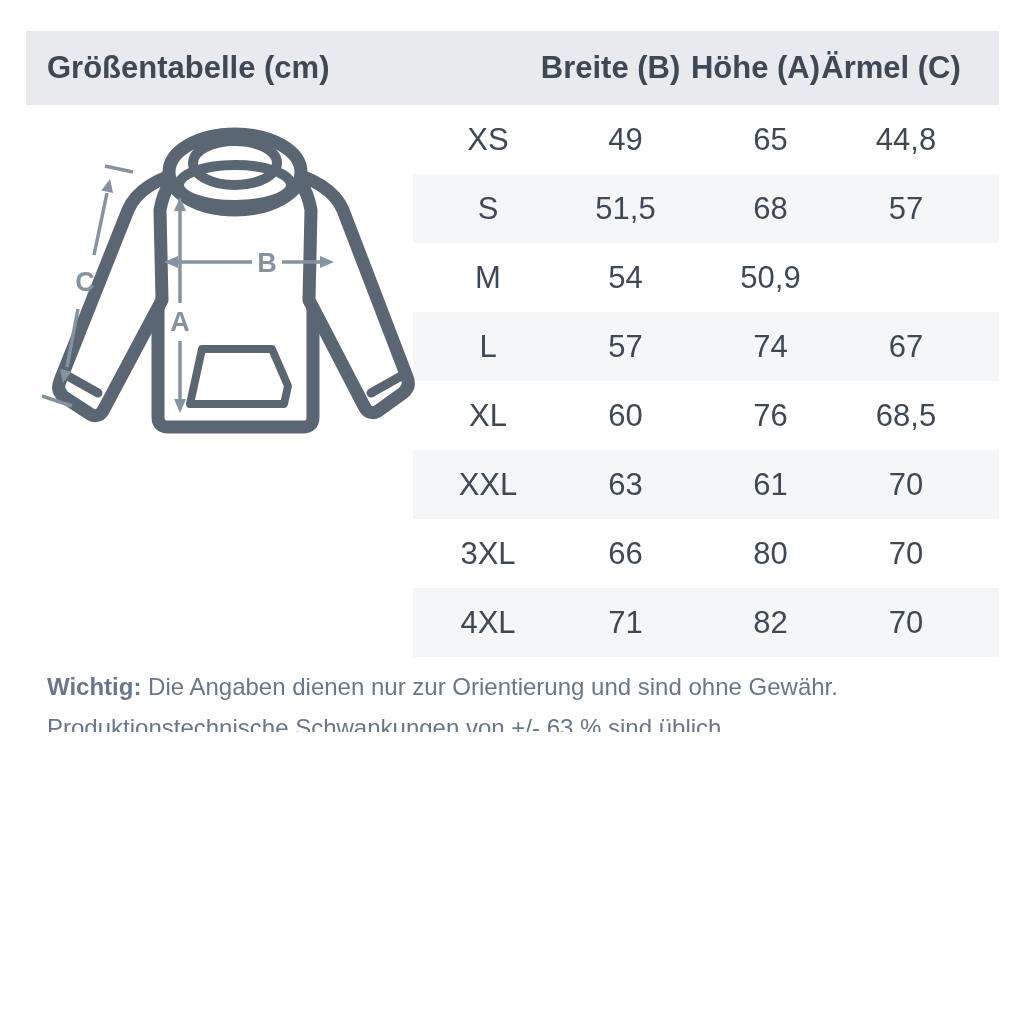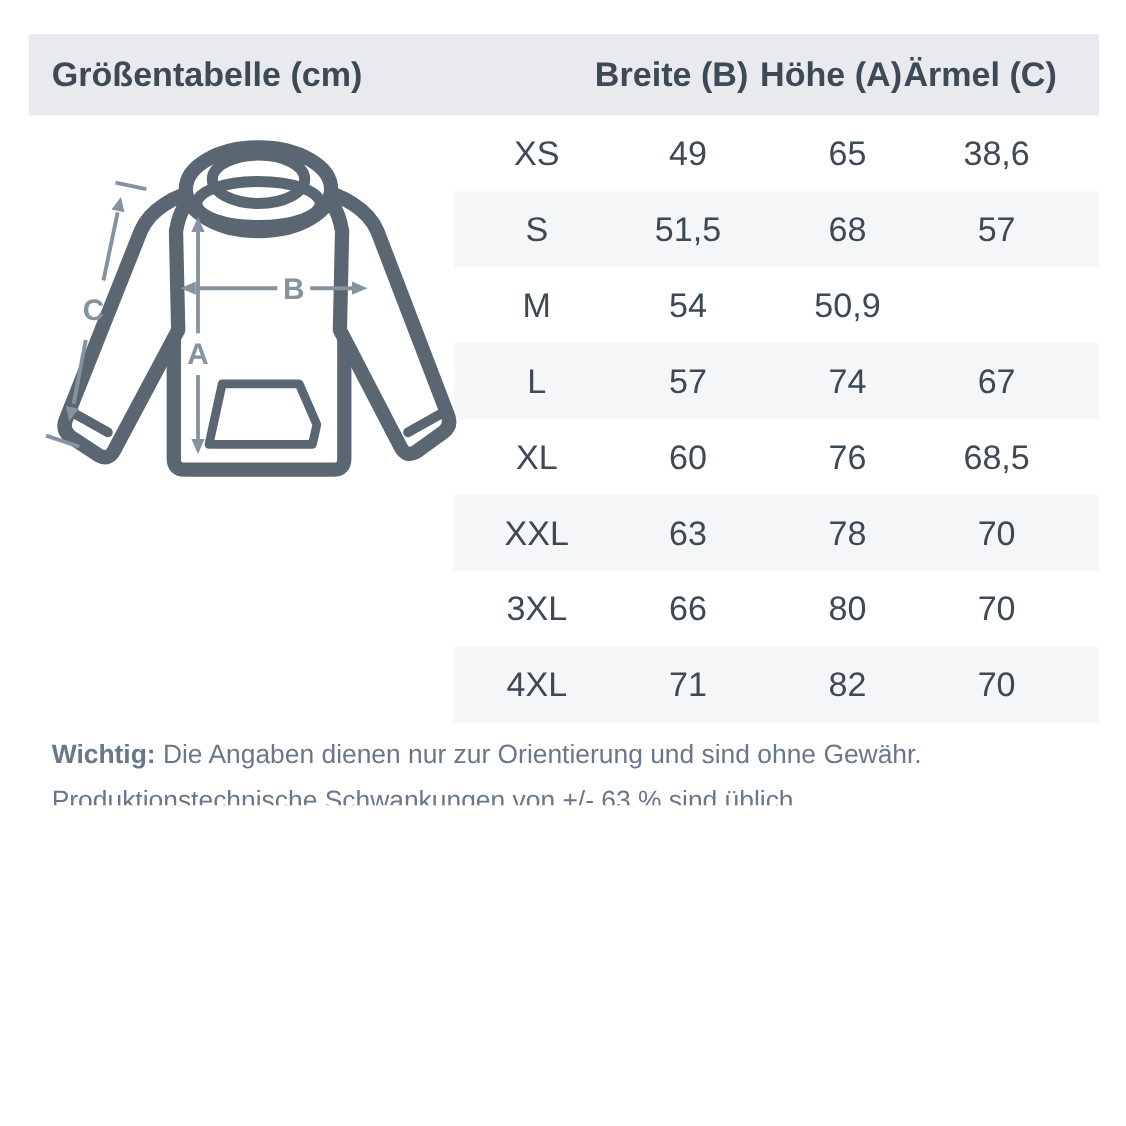--- a/index.html
+++ b/index.html
@@ -77,21 +77,21 @@
       <span class="hcell">Höhe (A)</span>
       <span class="hcell">Ärmel (C)</span>
     </div>
   </div>
 
   <div class="table">
     <div class="row grid4">
       <span class="cell">XS</span>
       <span class="cell">49</span>
       <span class="cell">65</span>
-      <span class="cell">38,6</span>
+      <span class="cell">44,8</span>
     </div>
     <div class="row grid4">
       <span class="cell">S</span>
       <span class="cell">51,5</span>
       <span class="cell">68</span>
       <span class="cell">57</span>
     </div>
     <div class="row grid4">
       <span class="cell">M</span>
       <span class="cell">54</span>
@@ -105,21 +105,21 @@
     </div>
     <div class="row grid4">
       <span class="cell">XL</span>
       <span class="cell">60</span>
       <span class="cell">76</span>
       <span class="cell">68,5</span>
     </div>
     <div class="row grid4">
       <span class="cell">XXL</span>
       <span class="cell">63</span>
-      <span class="cell">78</span>
+      <span class="cell">61</span>
       <span class="cell">70</span>
     </div>
     <div class="row grid4">
       <span class="cell">3XL</span>
       <span class="cell">66</span>
       <span class="cell">80</span>
       <span class="cell">70</span>
     </div>
     <div class="row grid4">
       <span class="cell">4XL</span>

